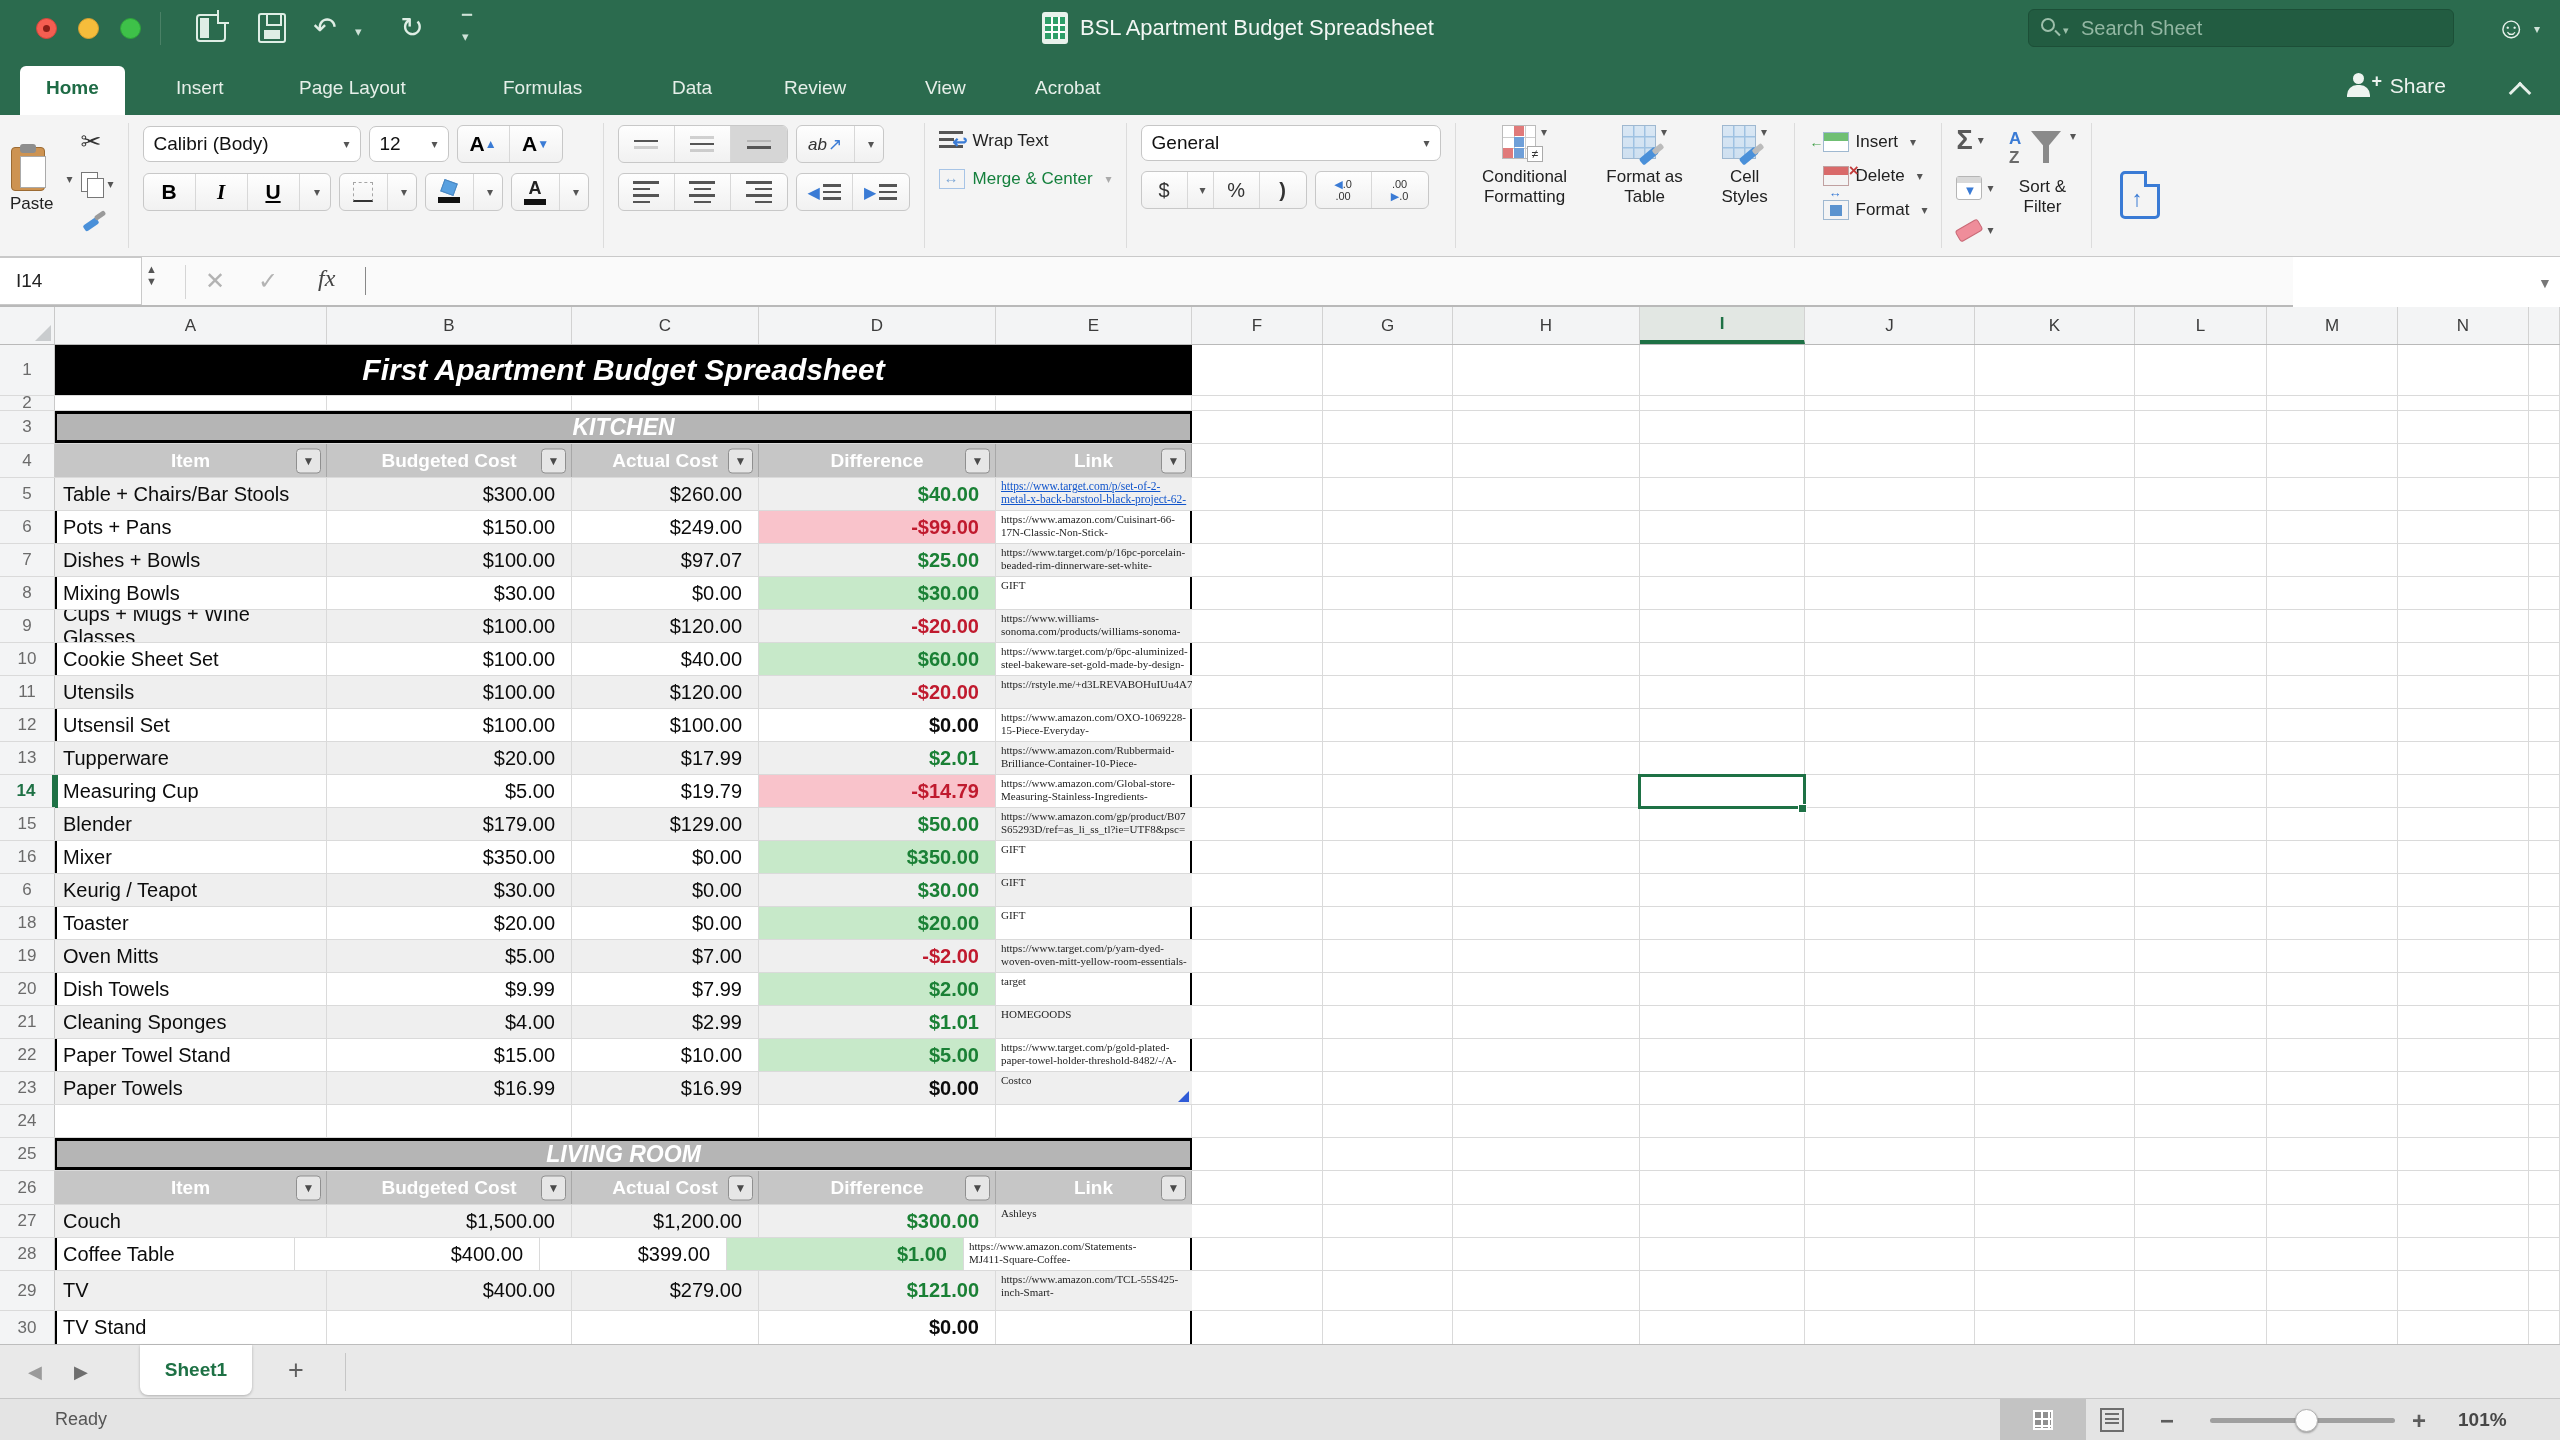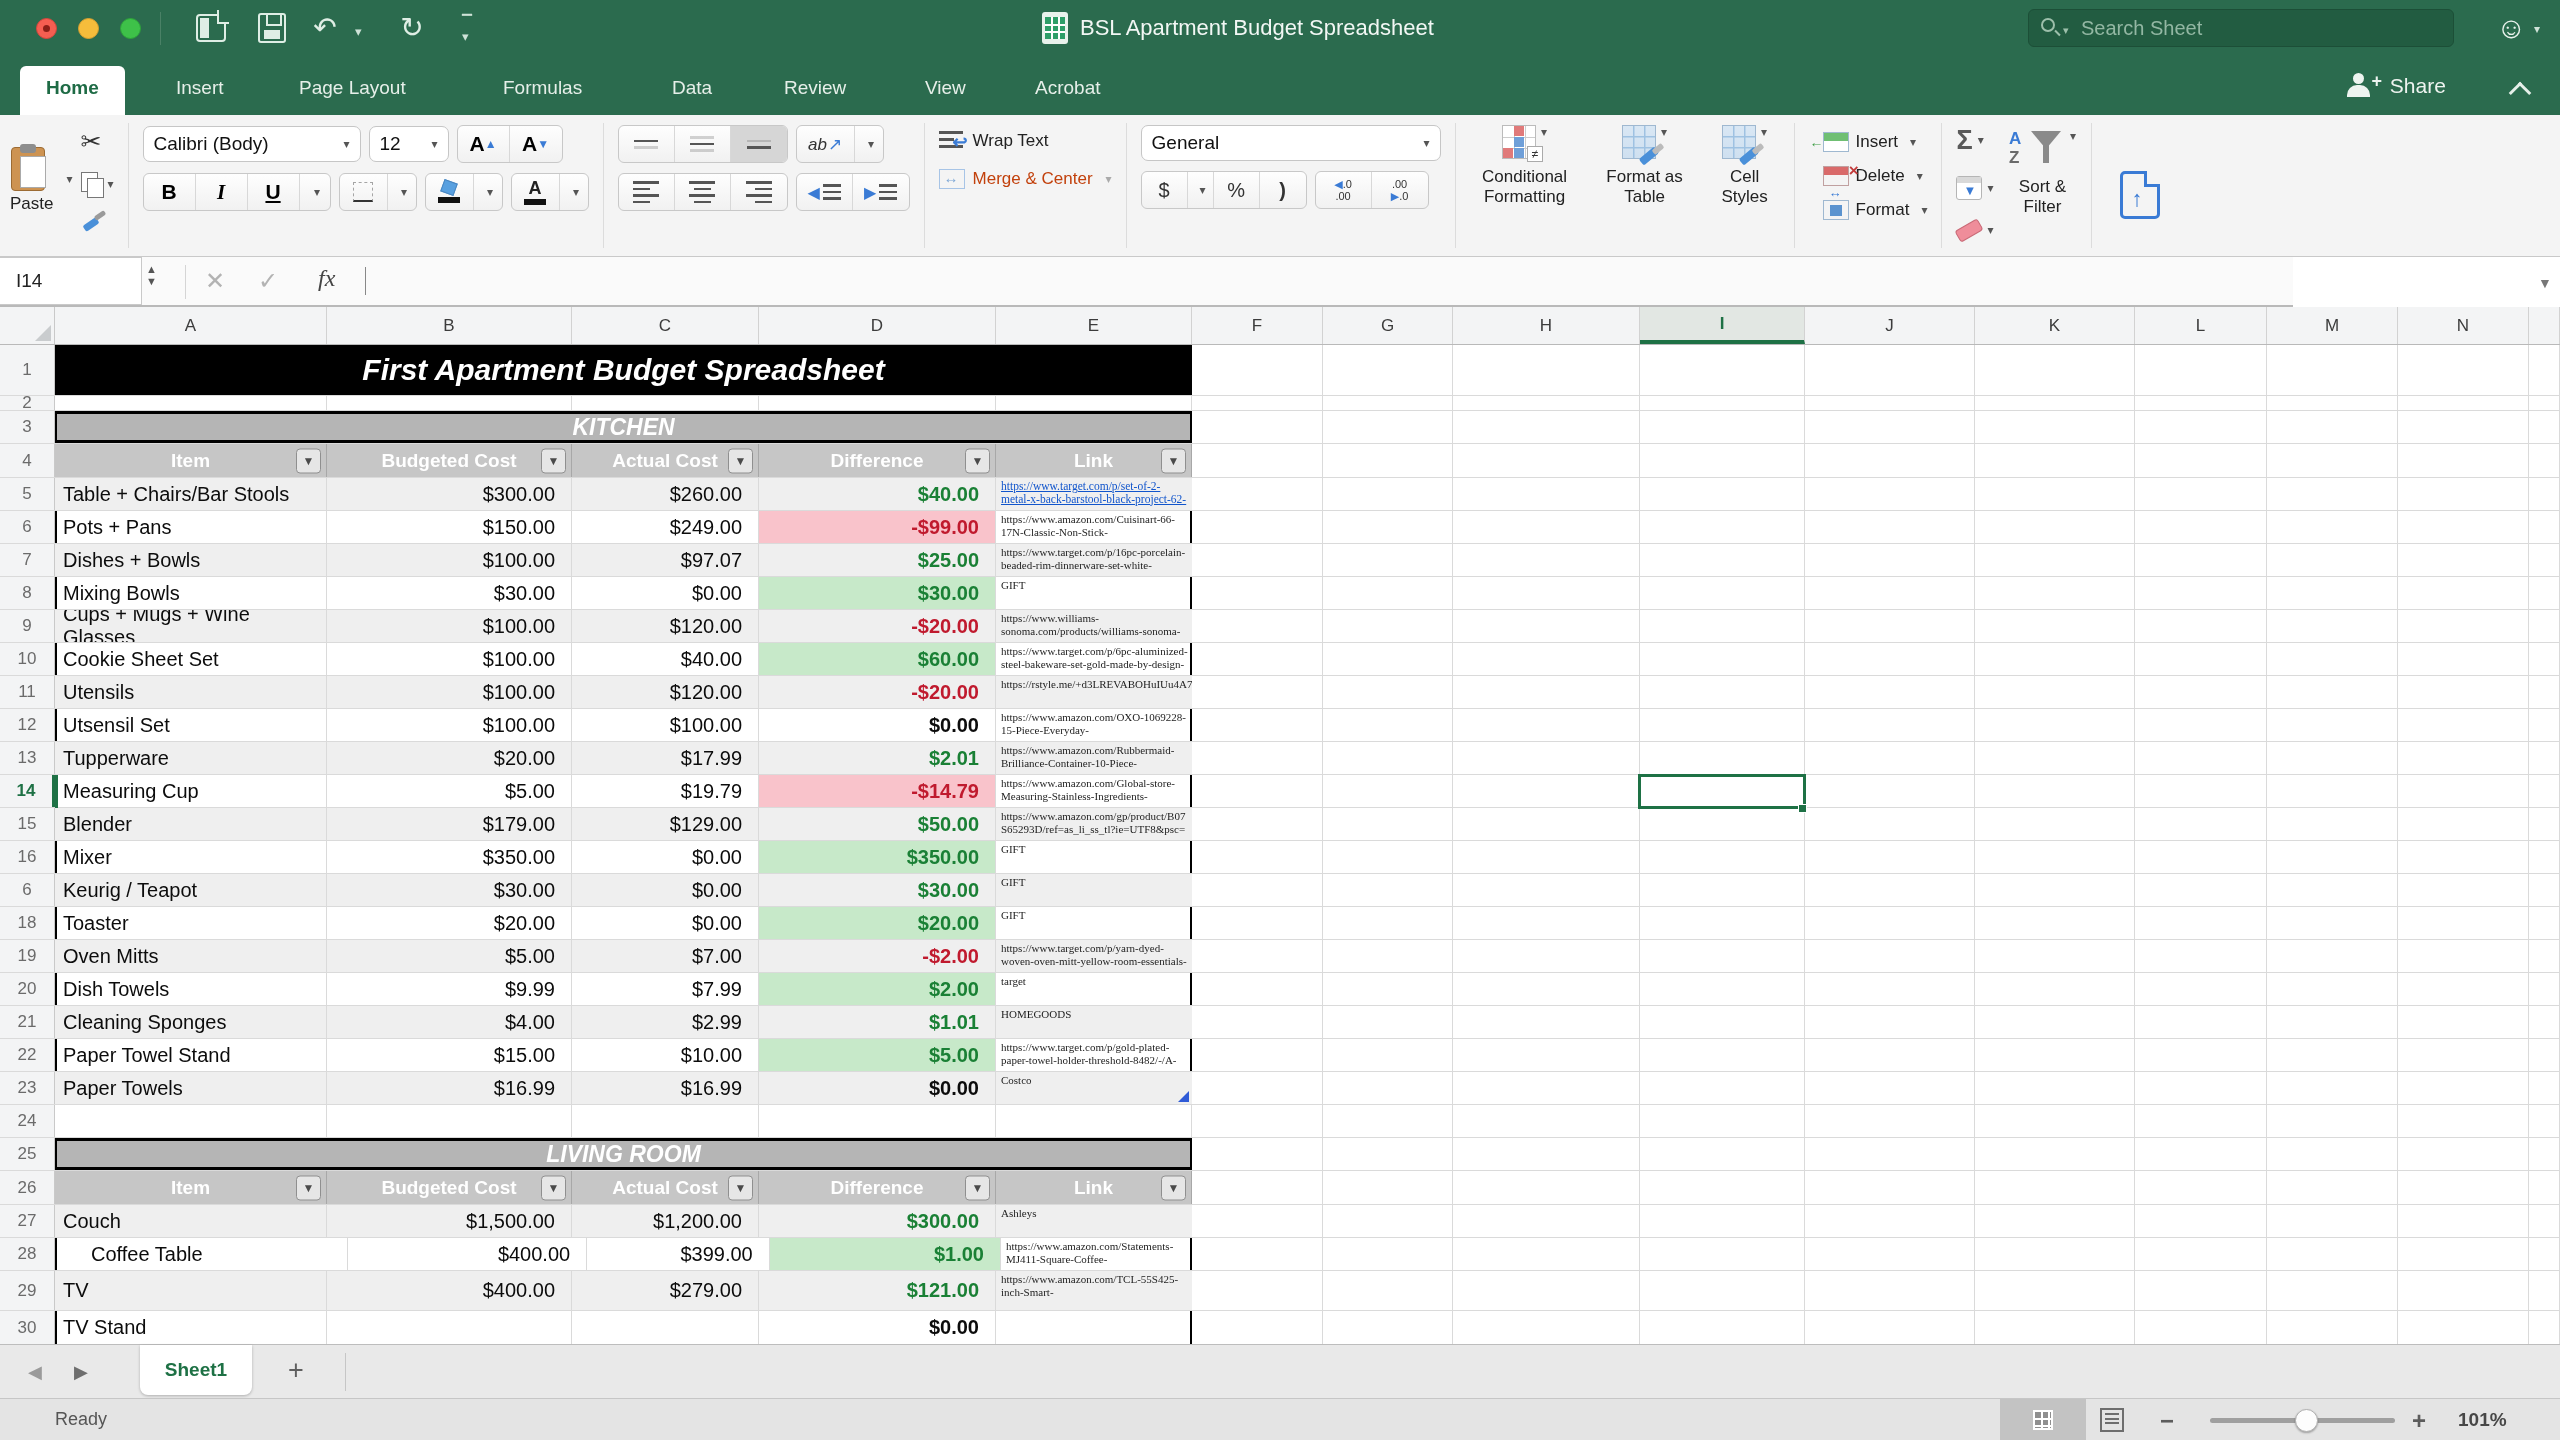--- a/index.html
+++ b/index.html
@@ -50,21 +50,21 @@
   
   .ribbon { position:absolute; left:0; top:115px; width:2560px; height:142px; background:#f4f4f4; border-bottom:1px solid #c9c9c9; display:flex; align-items:stretch; }
   .rsep { width:1px; background:#dcdcdc; margin:8px 4px; }
   .rgroup { position:relative; padding:10px 10px 6px 10px; }
   .rrow { display:flex; align-items:center; gap:8px; }
   .seg { display:flex; border:1px solid #c8c8c8; border-radius:6px; overflow:hidden; background:linear-gradient(#fefefe,#f1f1f1); }
   .seg > div { display:flex; align-items:center; justify-content:center; border-right:1px solid #d8d8d8; }
   .seg > div:last-child { border-right:none; }
   .caret { color:#555; font-size:12px; margin-left:5px; }
   .lbl { font-size:17px; color:#222; }
-  .lbl.gray { color:#c2410c; }
+  .lbl.gray { color:#15803d; }
   .two-line { font-size:17px; color:#222; text-align:center; line-height:20px; }
 
   .clipboard { position:relative; width:42px; height:50px; }
   .clipboard .base{ position:absolute; left:0; top:3px; width:34px; height:44px; background:#cd9352; border:1px solid #9c6b33; border-radius:4px;}
   .clipboard .clip{ position:absolute; left:9px; top:0; width:16px; height:9px; background:#8d8d8d; border-radius:3px;}
   .clipboard .page{ position:absolute; left:9px; top:12px; width:26px; height:32px; background:#fff; border:1px solid #aaa;}
   .mini-col { display:flex; flex-direction:column; justify-content:space-between; height:108px; padding-top:2px; }
   .scissors { font-size:25px; color:#333; }
   .copy-ic { position:relative; width:22px; height:24px; }
   .copy-ic::before,.copy-ic::after{content:"";position:absolute;width:15px;height:18px;background:#fff;border:1.5px solid #777;}
@@ -1205,21 +1205,21 @@
         <div class="gcell" style="width: 170px;"></div>
         <div class="gcell" style="width: 160px;"></div>
         <div class="gcell" style="width: 132px;"></div>
         <div class="gcell" style="width: 131px;"></div>
         <div class="gcell" style="width: 131px;"></div>
         <div class="gcell" style="width: 31px;"></div>
       </div>
       <div class="grow" style="height: 33px;">
         <div class="rn">28</div>
         <div class="tspan shLR">
-          <div class="dcell c-item" style="width: 272px; margin-left: 28px;">Coffee Table</div>
+          <div class="dcell c-item" style="width: 240px;">Coffee Table</div>
           <div class="dcell c-money" style="width: 245px;">$400.00</div>
           <div class="dcell c-money" style="width: 187px;">$399.00</div>
           <div class="dcell c-diff diff-pos" style="width: 237px;">$1.00</div>
           <div class="dcell c-link" style="width: 196px;">
             <div>https://www.amazon.com/Statements-</div>
             <div>MJ411-Square-Coffee-</div>
           </div>
         </div>
         <div class="gcell" style="width: 131px;"></div>
         <div class="gcell" style="width: 130px;"></div>

